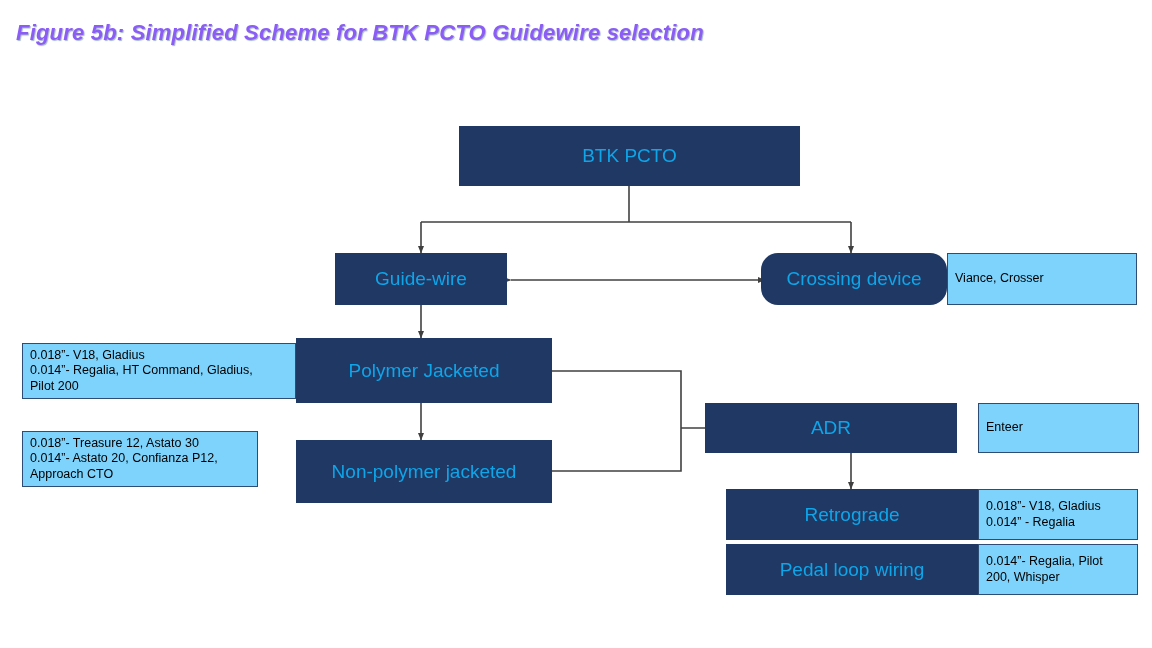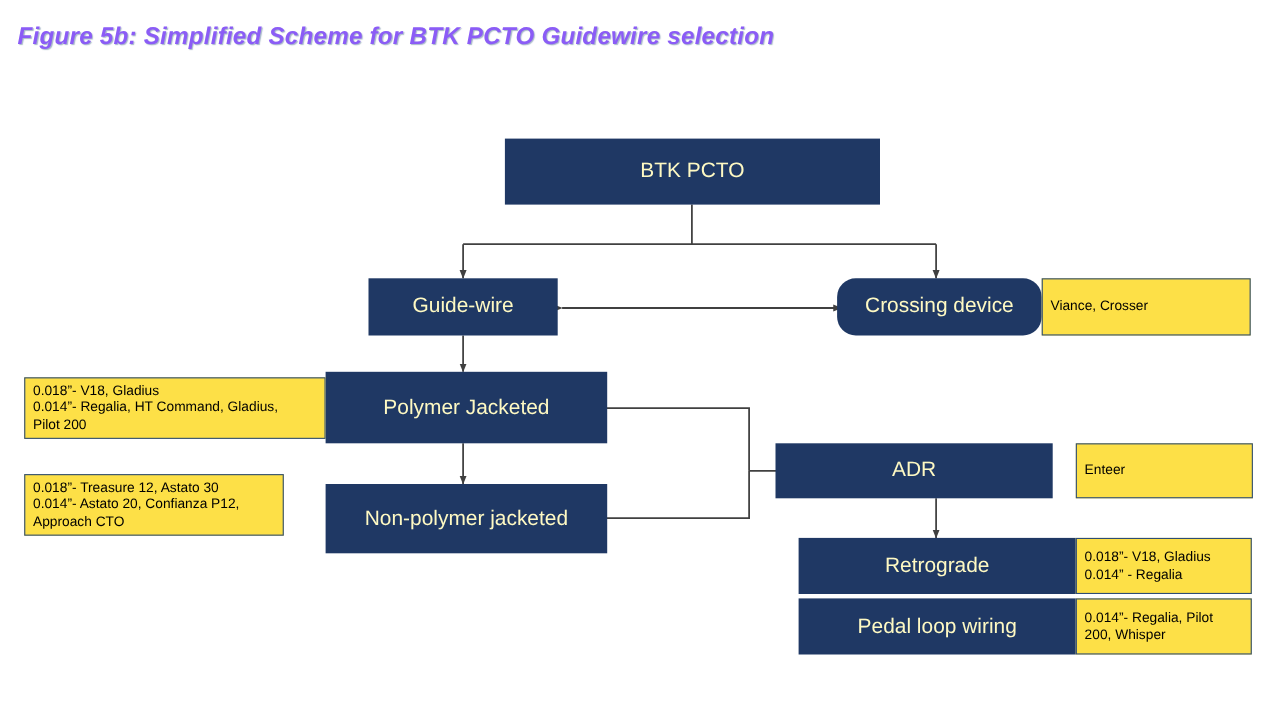--- a/index.html
+++ b/index.html
@@ -27,31 +27,31 @@
     font-weight: bold;
     font-style: italic;
     color: #8b5cf6;
     letter-spacing: 0.2px;
     text-shadow: 1px 1px 1px rgba(150,170,190,0.85);
     white-space: nowrap;
   }
   .node {
     position: absolute;
     background: #1f3864;
-    color: #fef9c3;
+    color: #0ea5e9;
     display: flex;
     align-items: center;
     justify-content: center;
     font-size: 19px;
     box-sizing: border-box;
     text-align: center;
   }
   .annot {
     position: absolute;
-    background: #fde047;
+    background: #7dd3fc;
     border: 1px solid #2e4d75;
     box-sizing: border-box;
     color: #000000;
     font-size: 12.5px;
     line-height: 1.25;
     padding: 5px 7px;
     display: flex;
     flex-direction: column;
     justify-content: center;
     white-space: pre-line;

